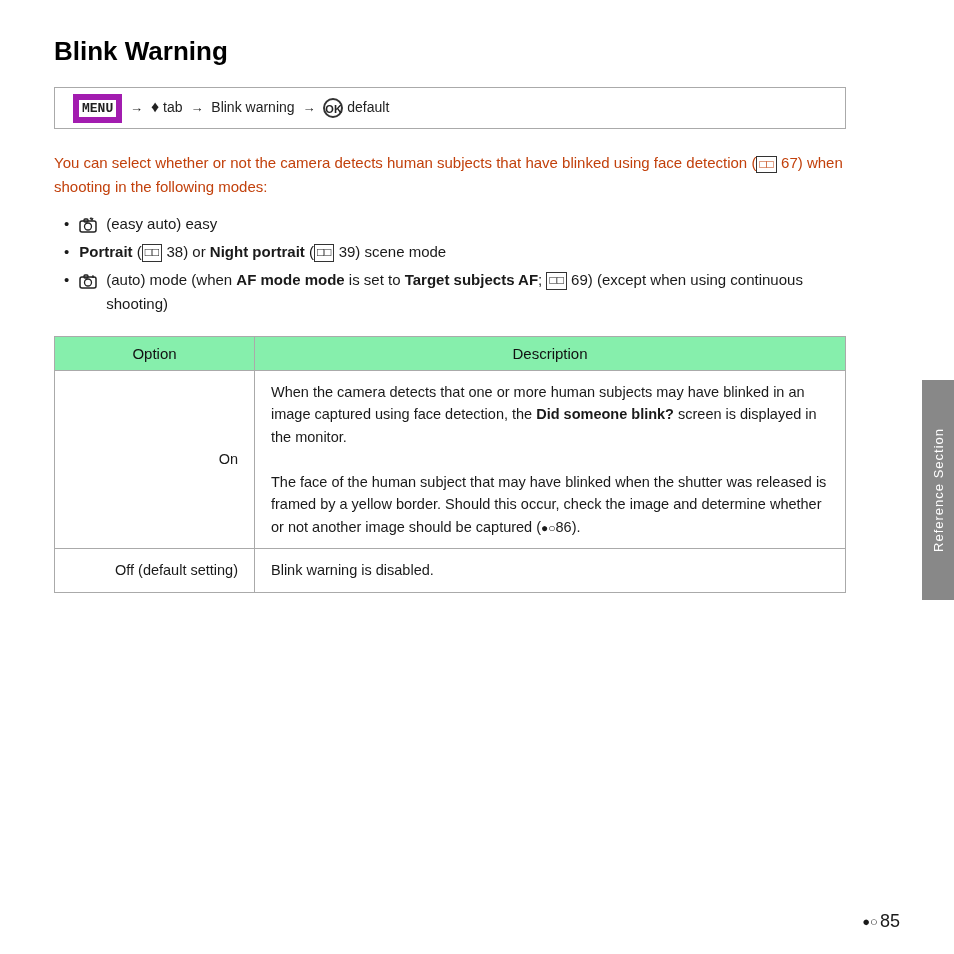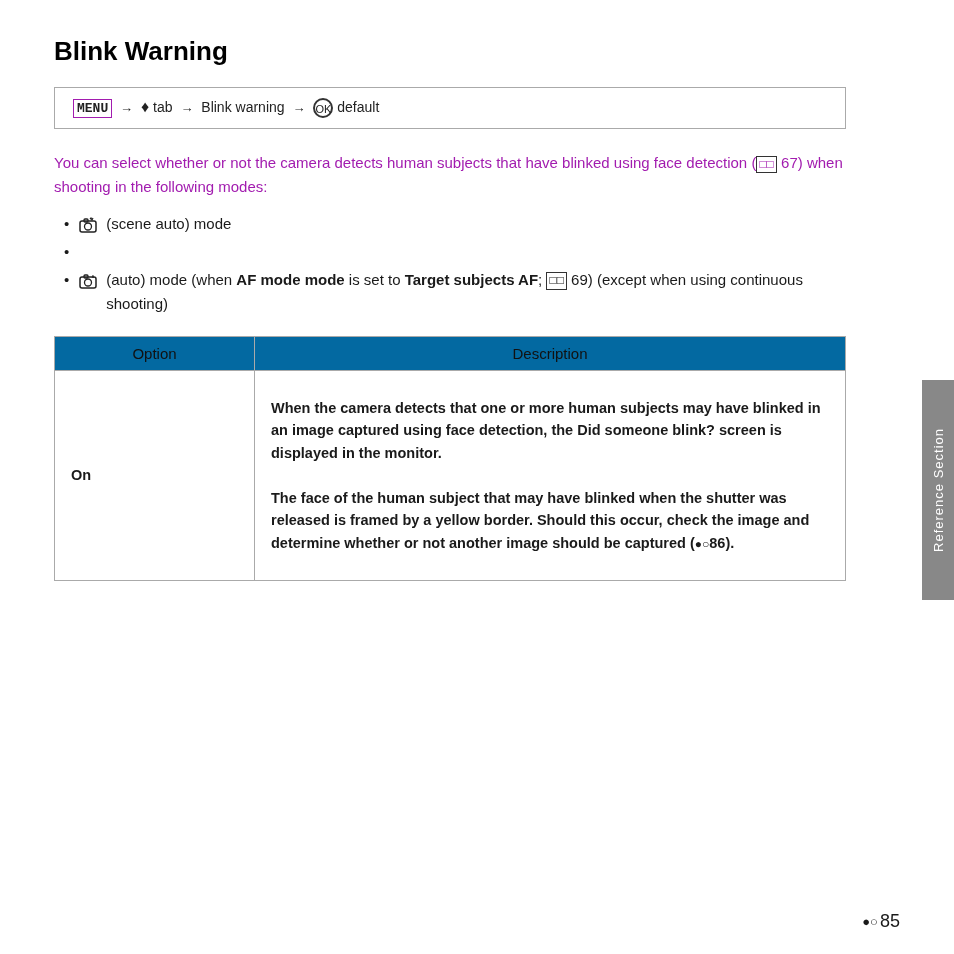--- a/index.html
+++ b/index.html
@@ -34,48 +34,48 @@
       margin-bottom: 22px;
       font-size: 14px;
       color: #222;
       width: 100%;
     }
 
     .menu-keyword {
       font-family: 'Courier New', monospace;
       font-weight: bold;
       font-size: 13px;
-      border: 1px solid #a21caf;
+      border: 6px solid #a21caf;
       padding: 1px 3px;
       background: #fff;
     }
 
     .arrow {
       font-size: 13px;
       margin: 0 4px;
     }
 
     .ok-btn {
       display: inline-block;
       border: 2px solid #333;
       border-radius: 50%;
       width: 20px;
       height: 20px;
       text-align: center;
       line-height: 18px;
       font-size: 11px;
-      font-weight: normal;
+      font-weight: bold;
       vertical-align: middle;
     }
 
     .intro-text {
       font-size: 15px;
       line-height: 1.55;
       margin-bottom: 14px;
-      color: #a21caf;
+      color: #c2410c;
     }
 
     .bullet-list {
       list-style: none;
       margin-bottom: 20px;
       padding-left: 10px;
     }
 
     .bullet-list li {
       font-size: 15px;
@@ -111,35 +111,34 @@
       border-collapse: collapse;
       margin-bottom: 24px;
       font-size: 14.5px;
     }
 
     .options-table th {
       border: 1px solid #aaa;
       padding: 8px 16px;
       text-align: center;
       font-weight: normal;
-      background: #0369a1;
+      background: #86efac;
       color: #111;
       font-size: 15px;
     }
 
     .options-table td {
       border: 1px solid #aaa;
-      padding: 26px 16px;
+      padding: 10px 16px;
       vertical-align: top;
       line-height: 1.55;
-      font-weight: bold;
     }
 
     .options-table td.option-cell {
-      text-align: left;
+      text-align: right;
       vertical-align: middle;
       width: 200px;
     }
 
     .options-table td.desc-cell {
       vertical-align: top;
     }
 
     
     .side-tab {
@@ -207,24 +206,27 @@
       <span class="bullet-dot">•</span>
       <span>
         
         <svg width="18" height="16" viewBox="0 0 18 16" style="vertical-align:middle;margin-right:3px;">
           <rect x="1" y="4" width="16" height="11" rx="2" ry="2" fill="none" stroke="#222" stroke-width="1.5"></rect>
           <circle cx="9" cy="9.5" r="3.5" fill="none" stroke="#222" stroke-width="1.3"></circle>
           <rect x="5" y="2" width="4" height="3" rx="1" fill="none" stroke="#222" stroke-width="1.3"></rect>
           <polyline points="11,2 12,1 13,3 14,1" fill="none" stroke="#222" stroke-width="1.2"></polyline>
         </svg>
       </span>
-      <span>(scene auto) mode</span>
+      <span>(easy auto) easy</span>
     </li>
     <li>
       <span class="bullet-dot">•</span>
+      <span>
+        <strong>Portrait</strong> (<span class="page-ref-box">□□</span> 38) or <strong>Night portrait</strong> (<span class="page-ref-box">□□</span> 39) scene mode
+      </span>
     </li>
     <li>
       <span class="bullet-dot">•</span>
       <span>
         
         <svg width="18" height="16" viewBox="0 0 18 16" style="vertical-align:middle;margin-right:3px;">
           <rect x="1" y="4" width="16" height="11" rx="2" ry="2" fill="none" stroke="#222" stroke-width="1.5"></rect>
           <circle cx="9" cy="9.5" r="3.5" fill="none" stroke="#222" stroke-width="1.3"></circle>
           <rect x="5" y="2" width="4" height="3" rx="1" fill="none" stroke="#222" stroke-width="1.3"></rect>
           <text x="12.5" y="5" font-size="4" font-family="Arial" fill="#222" font-weight="bold">A</text>
@@ -245,20 +247,24 @@
       </tr>
     </thead>
     <tbody>
       <tr>
         <td class="option-cell">On</td>
         <td class="desc-cell">
           When the camera detects that one or more human subjects may have blinked in an image captured using face detection, the <strong>Did someone blink?</strong> screen is displayed in the monitor.<br><br>
           The face of the human subject that may have blinked when the shutter was released is framed by a yellow border. Should this occur, check the image and determine whether or not another image should be captured (<span style="font-size:12px;">●○</span>86).
         </td>
       </tr>
+      <tr>
+        <td class="option-cell">Off (default setting)</td>
+        <td class="desc-cell">Blink warning is disabled.</td>
+      </tr>
     </tbody>
   </table>
 
 </div>
 
 <div class="side-tab">
   <span class="side-tab-text">Reference Section</span>
 </div>
 
 <div class="page-number-area">

